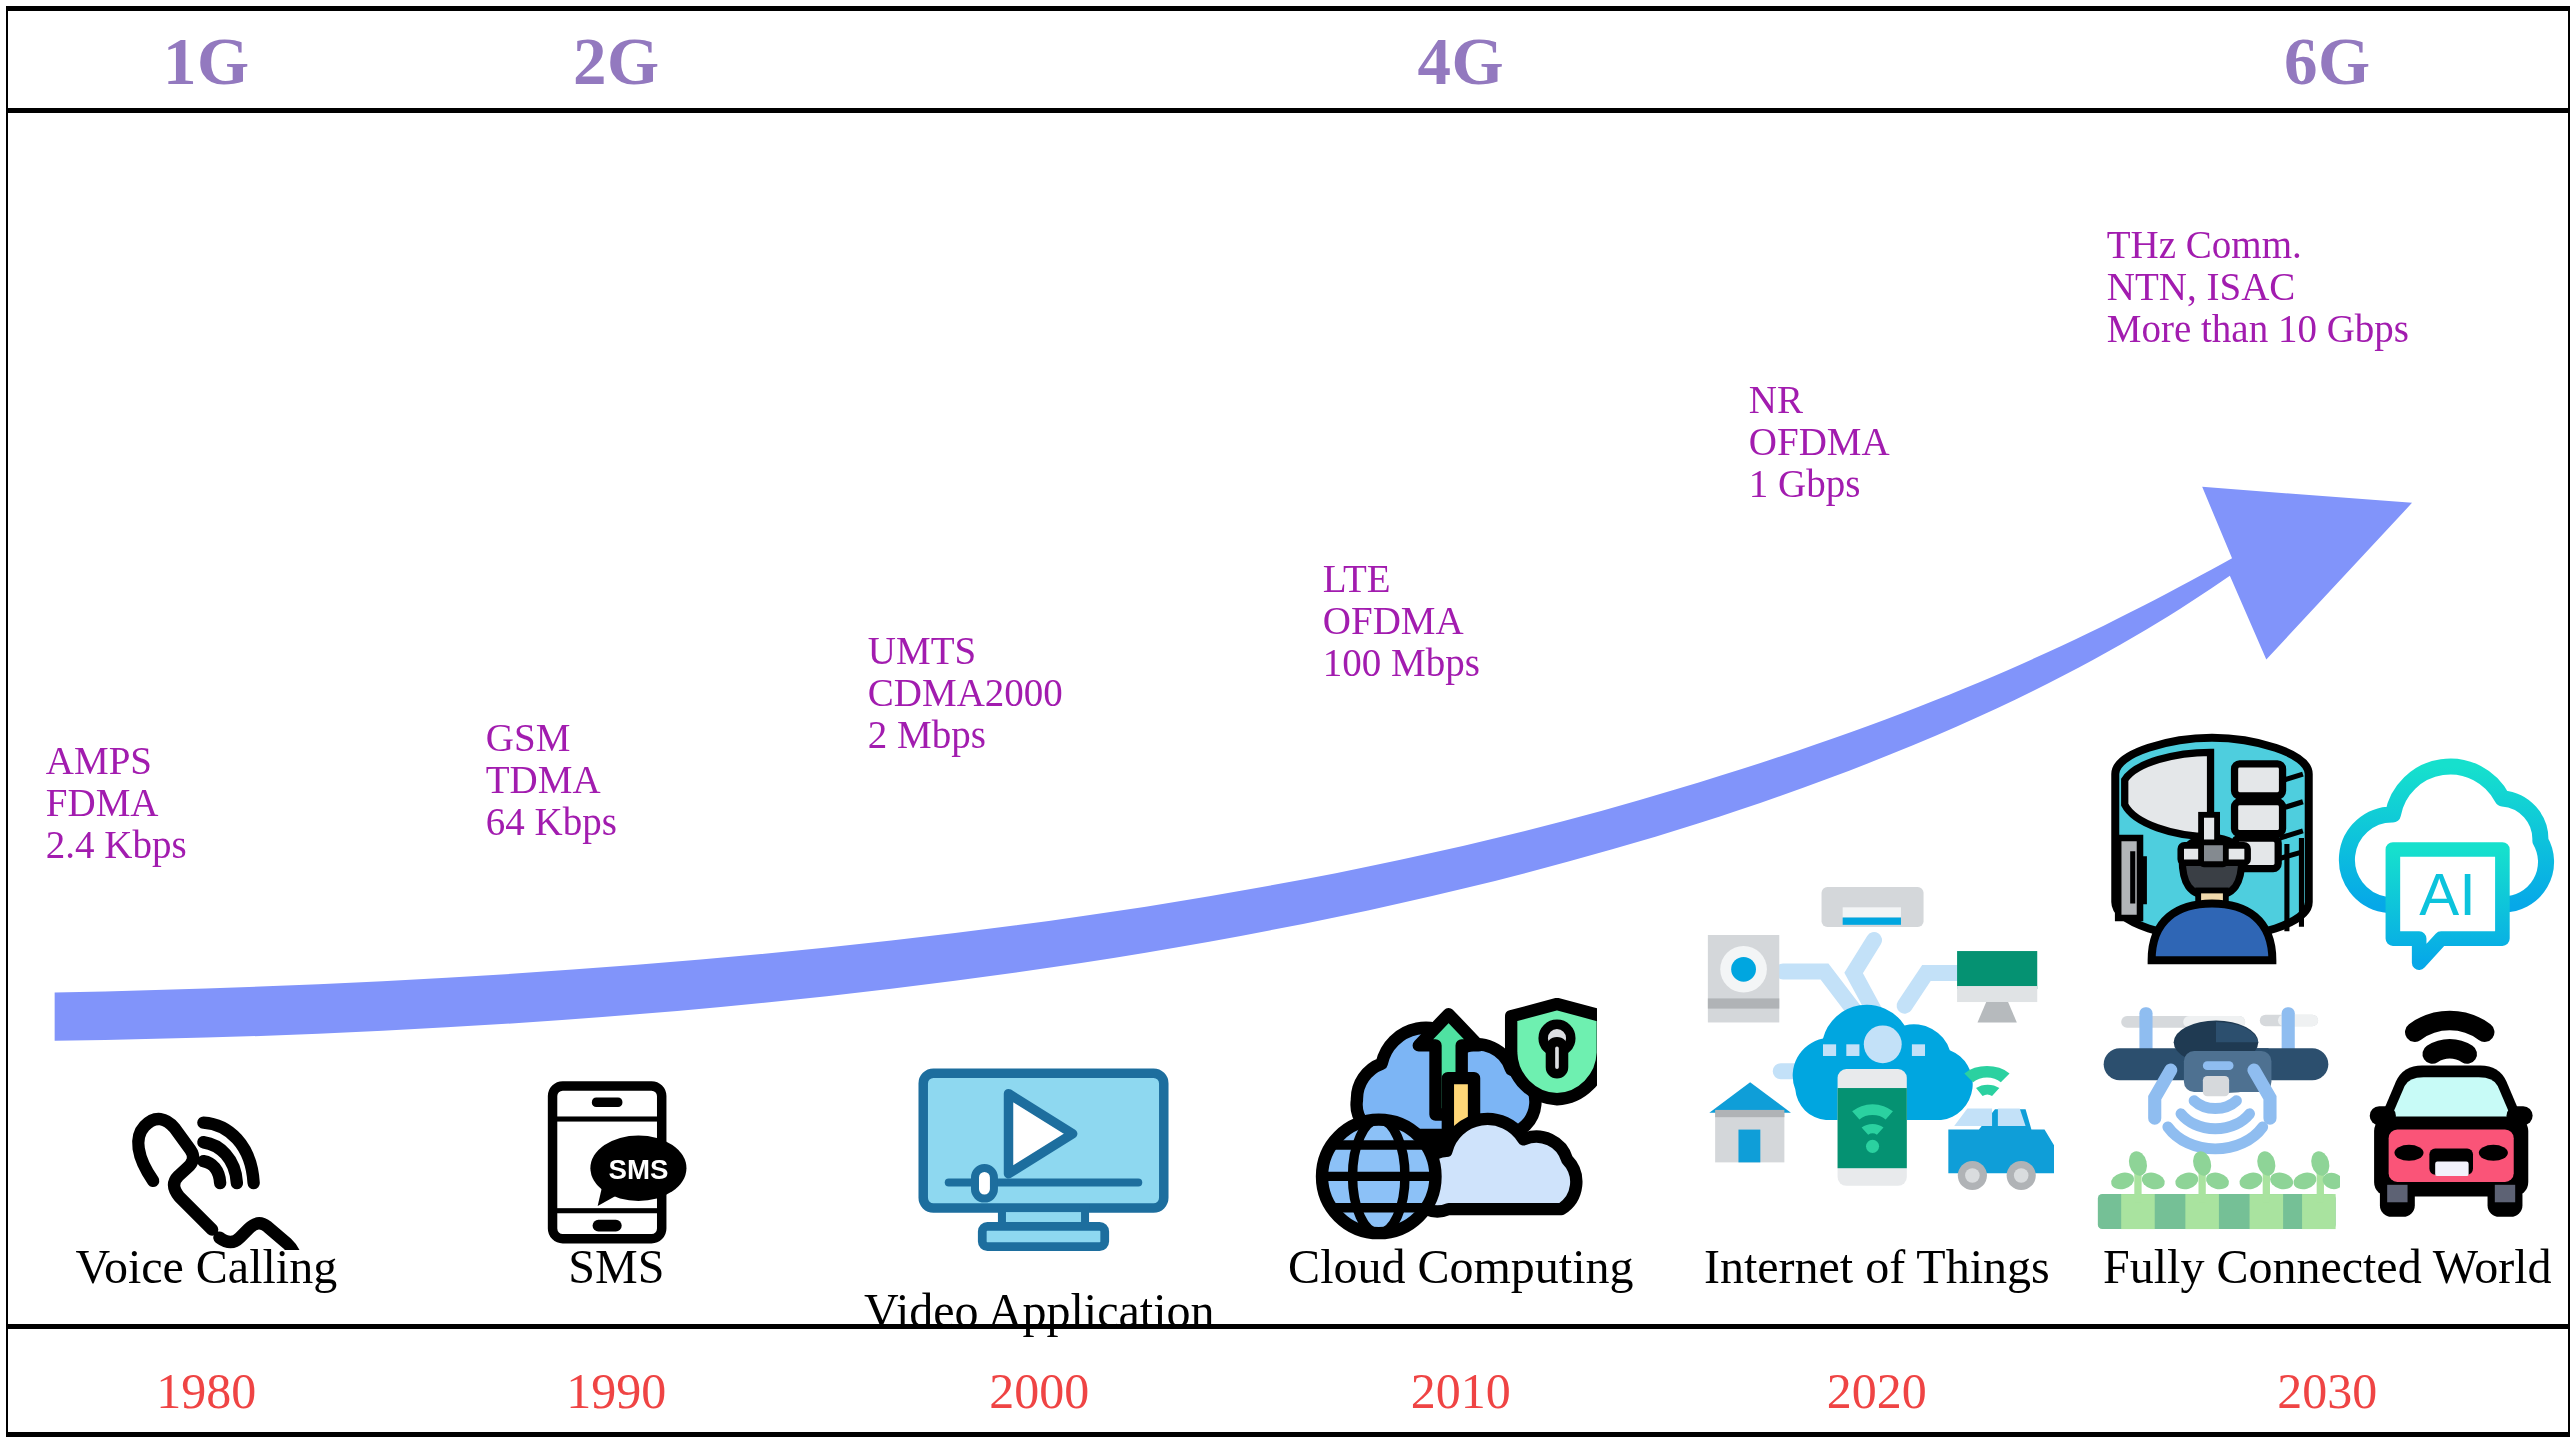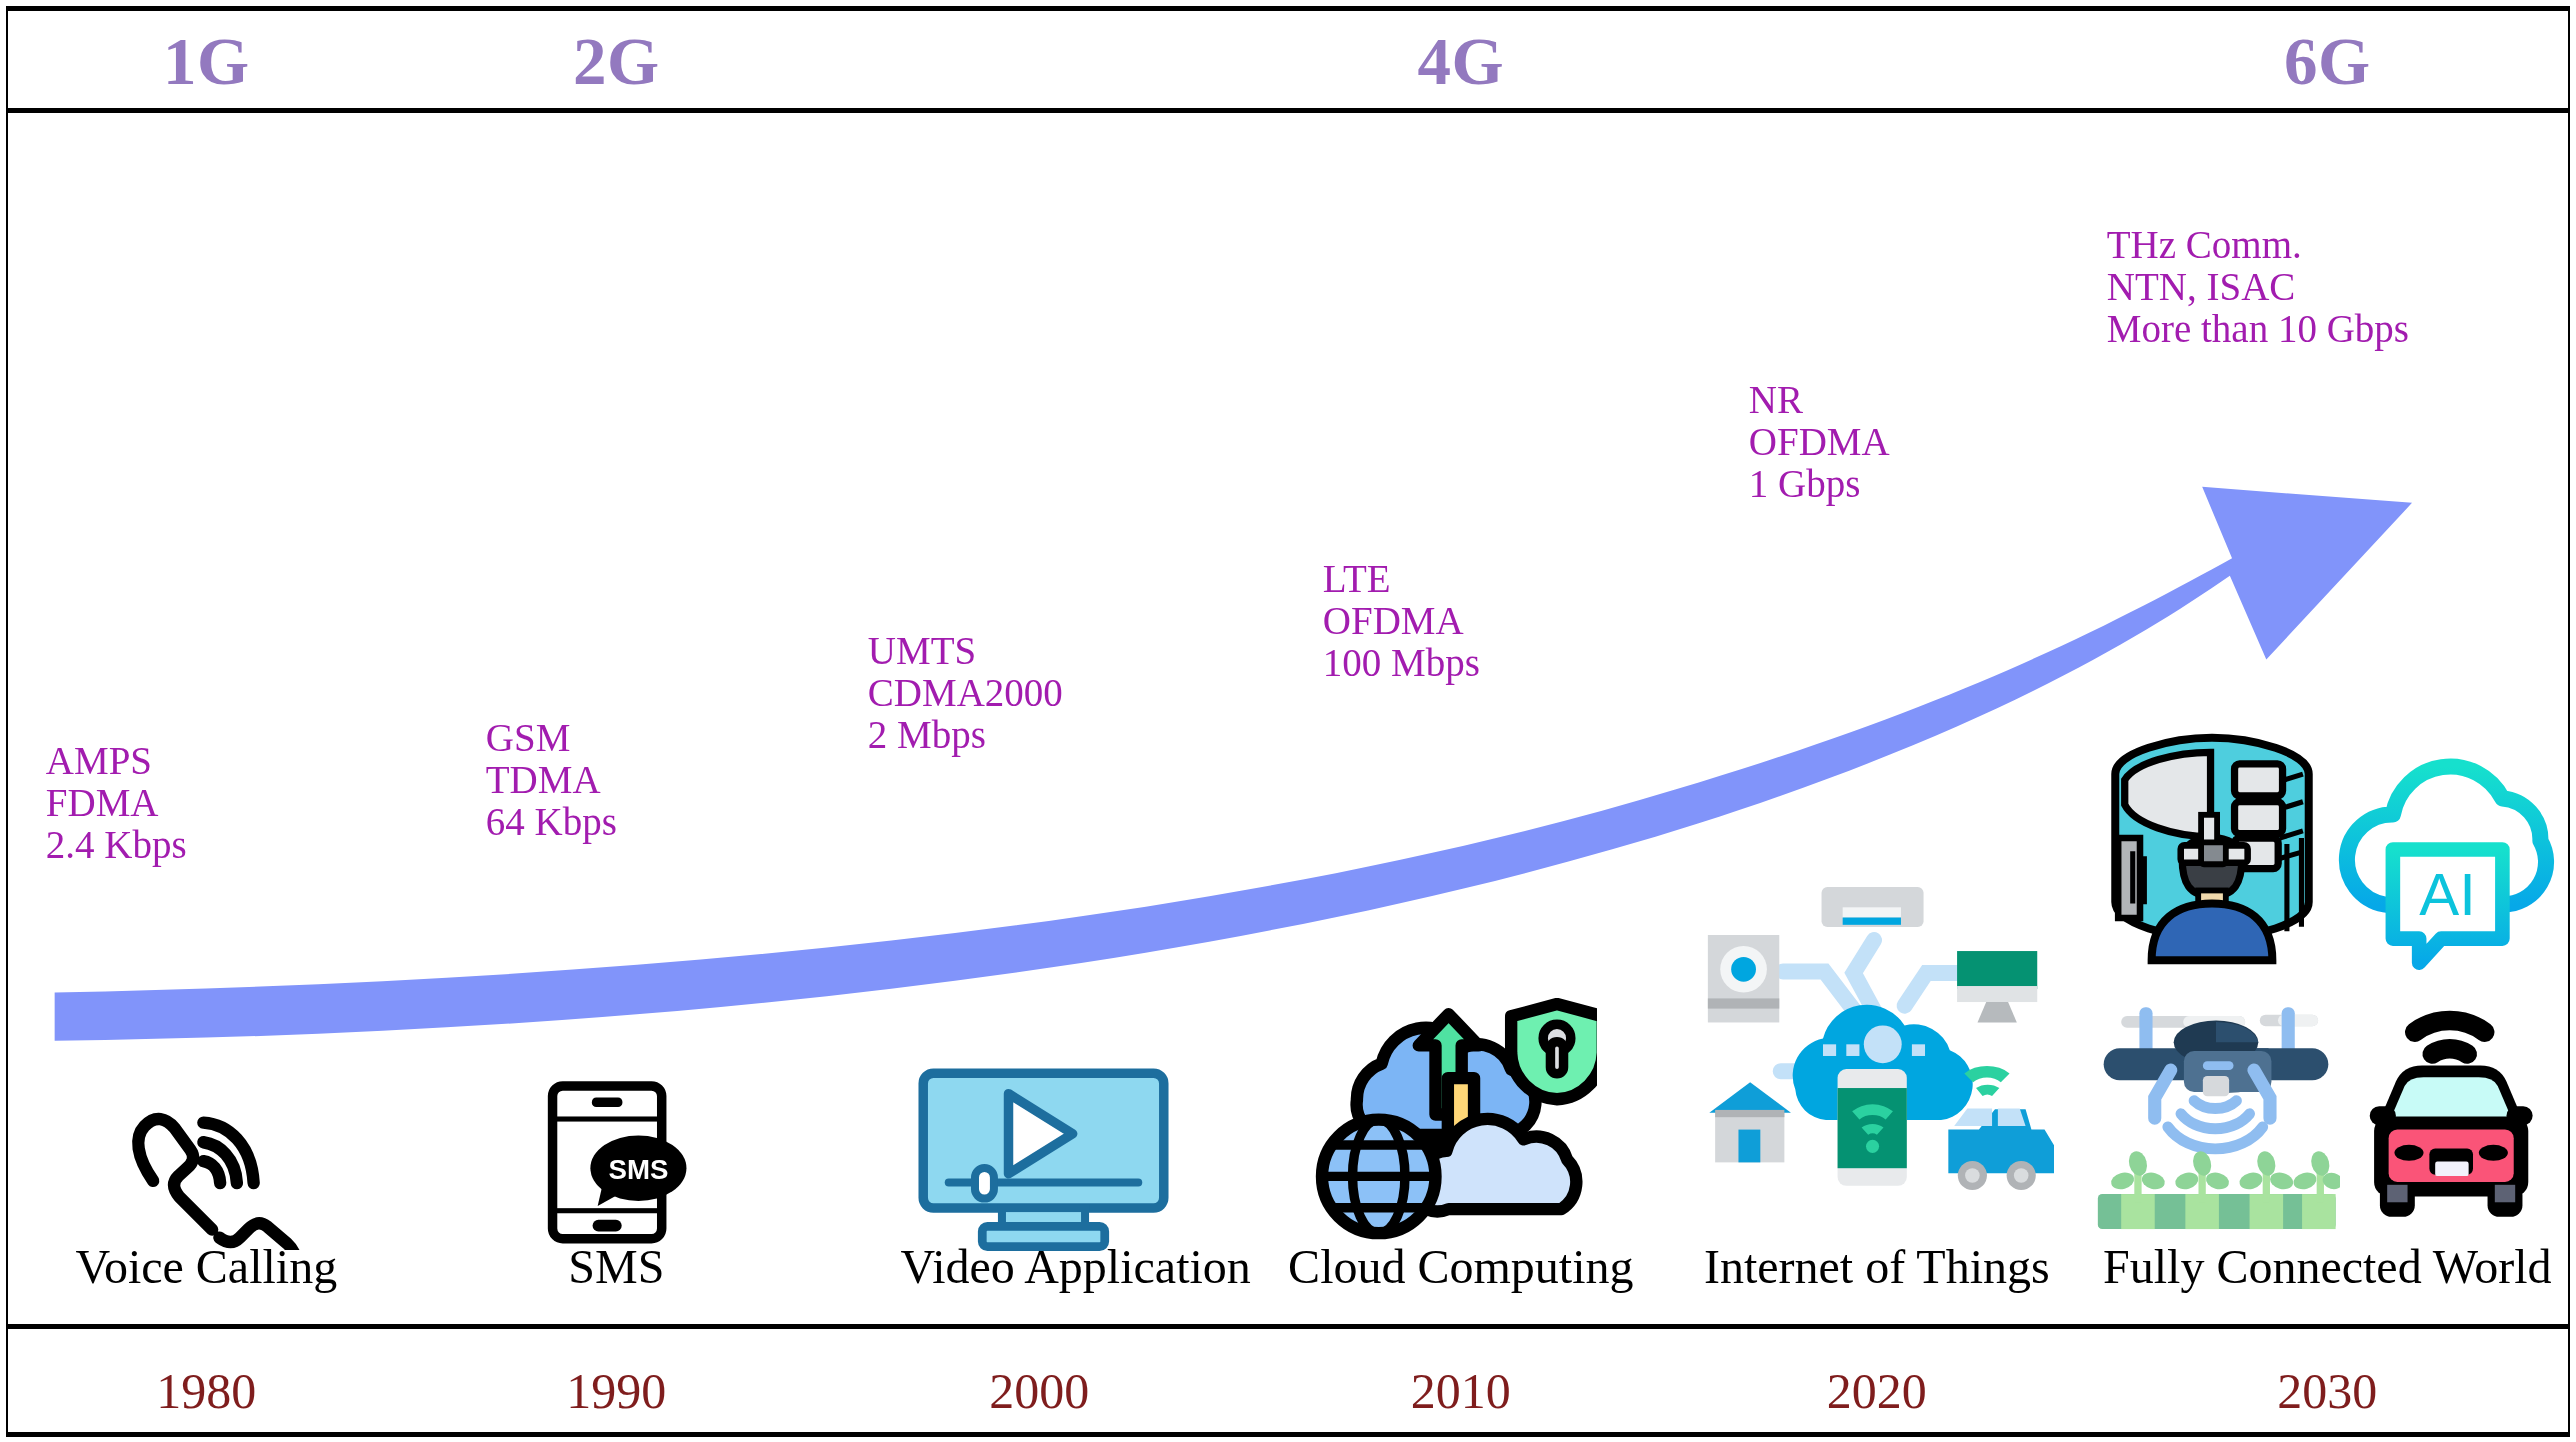--- a/index.html
+++ b/index.html
@@ -15,21 +15,21 @@
   .hsep.thick{height:5.1px;}
 
   .col{position:absolute;top:0;bottom:0;}
 
   .gen-head{position:absolute;top:0;height:102px;width:100%;display:flex;align-items:center;justify-content:center;
             color:#9379bf;font-weight:bold;font-size:67px;line-height:1;letter-spacing:0.4px;}
 
   .spec{position:absolute;font-size:39px;line-height:1.08;color:#a21caf;white-space:pre-line;}
 
   .applabel{position:absolute;width:100%;text-align:center;font-size:48px;color:#000;line-height:1;}
-  .year{position:absolute;width:100%;text-align:center;font-size:50px;color:#7f1d1d;line-height:1;}
+  .year{position:absolute;width:100%;text-align:center;font-size:50px;color:#ef4444;line-height:1;}
 
   .iconbox{position:absolute;}
   .iconbox svg{display:block;width:100%;height:100%;}
 
   .arrow-layer{position:absolute;left:0;top:0;width:2576px;height:1443px;pointer-events:none;}
 </style>
 </head>
 <body>
 
 <div class="page">
@@ -107,21 +107,21 @@
         <svg viewBox="0 0 380 270">
           <rect x="25" y="18" width="330" height="185" rx="14" fill="#8ed8f0" stroke="#1d6e9e" stroke-width="13"></rect>
           <path d="M142,46 L230,101 L142,156 Z" fill="#ffffff" stroke="#1d6e9e" stroke-width="13" stroke-linejoin="round"></path>
           <line x1="60" y1="168" x2="320" y2="168" stroke="#1d6e9e" stroke-width="11" stroke-linecap="round"></line>
           <rect x="96" y="148" width="26" height="42" rx="13" fill="#ffffff" stroke="#1d6e9e" stroke-width="11"></rect>
           <rect x="133" y="203" width="114" height="26" fill="#8ed8f0" stroke="#1d6e9e" stroke-width="11"></rect>
           <rect x="106" y="228" width="168" height="28" rx="7" fill="#8ed8f0" stroke="#1d6e9e" stroke-width="12"></rect>
         </svg>
       </div>
 
-      <div class="applabel" style="top:1232px;text-align:right;">Video Application</div>
+      <div class="applabel" style="top:1276px;">Video Application</div>
       <div class="year" style="top:1355px;">2000</div>
     </div>
 
     <div class="col" style="left:1246px;width:414px;">
       <div class="gen-head">4G</div>
       <div class="spec" style="left:69px;top:547px;width:342px;">LTE
 OFDMA
 100 Mbps</div>
 
       <div class="iconbox" style="left:52px;top:987px;width:291px;height:244px;">

